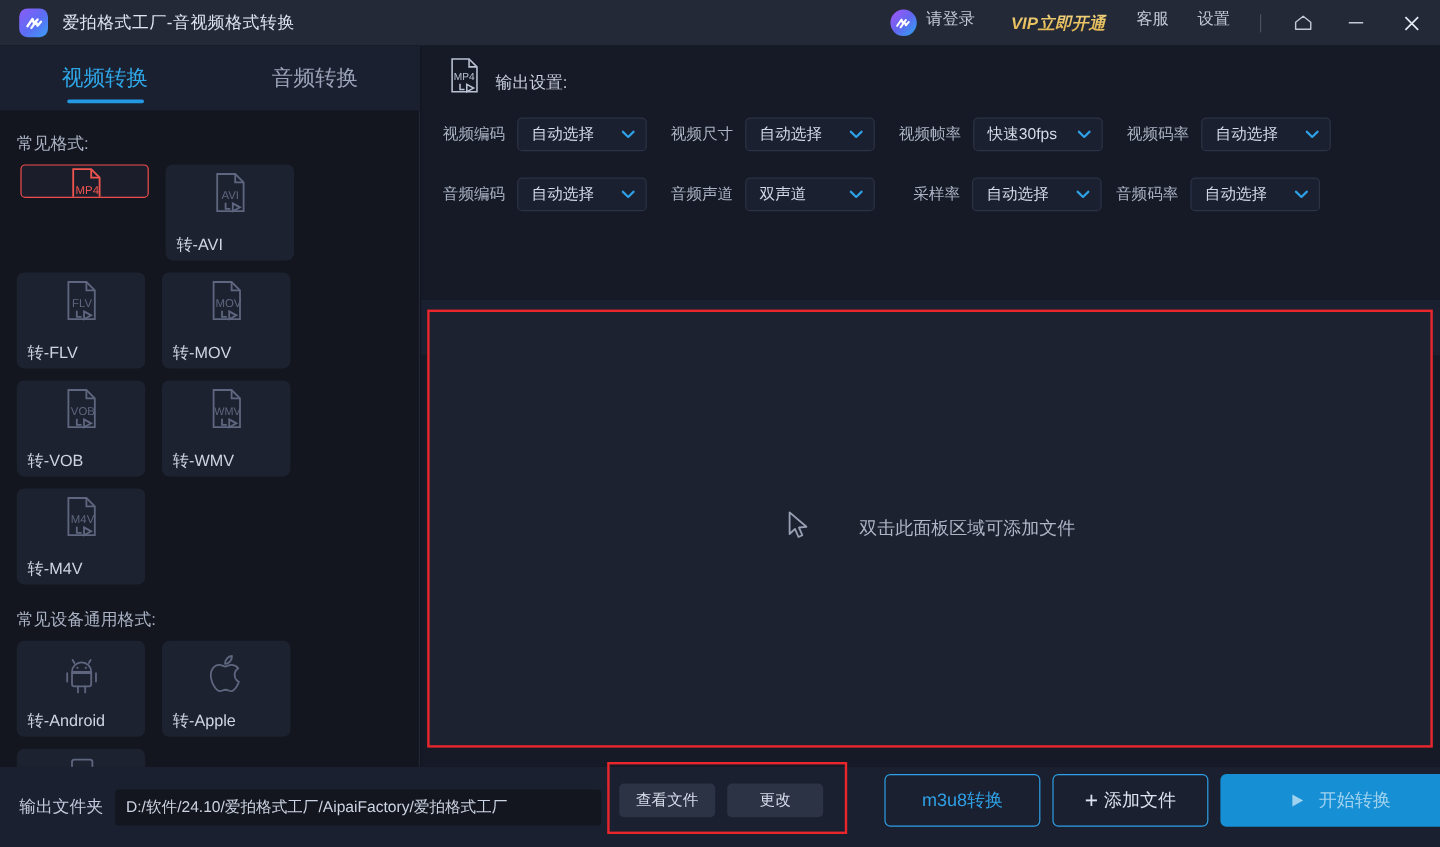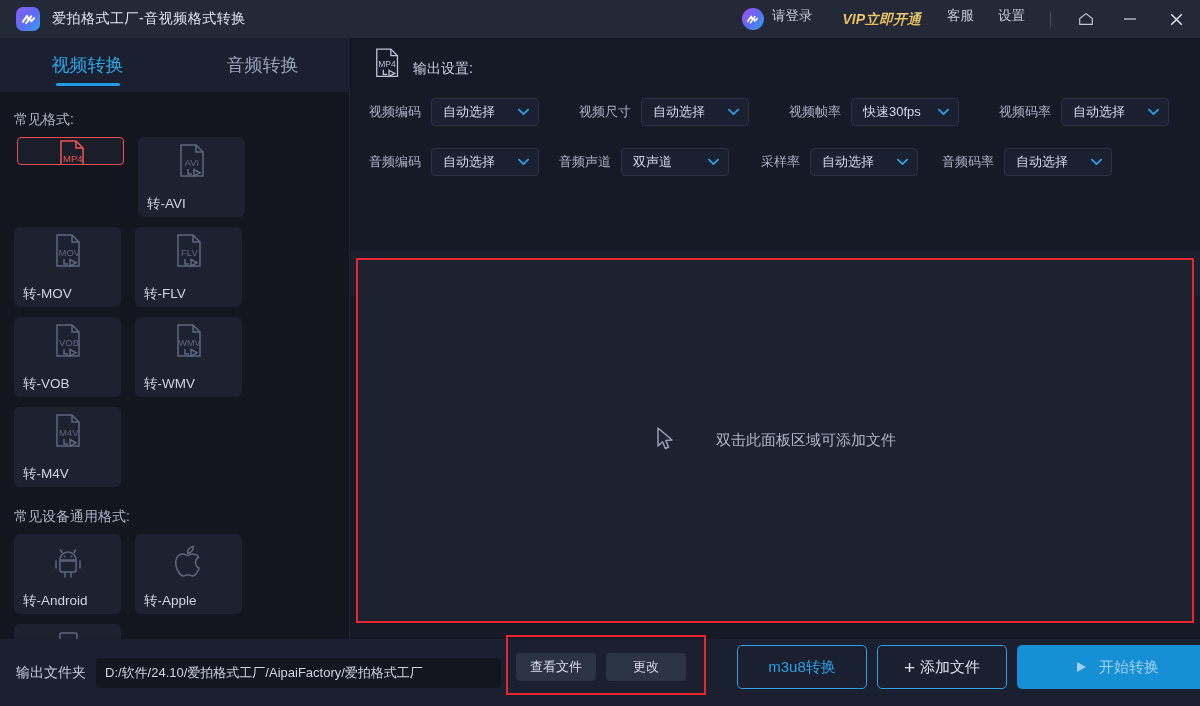--- a/index.html
+++ b/index.html
@@ -87,21 +87,21 @@
   .card.sel .ic svg { stroke:#f0564e; }
 
   
   .right { position:absolute; left:351px; top:38px; width:849px; height:601px; background:#161a26; }
 
   .outhdr { display:flex; align-items:center; padding:14px 0 0 12px; height:48px; }
   .outhdr .mp4ic { margin-left:10px; }
   .outhdr .txt { font-size:14px; color:#c8cedd; margin-left:8px; }
 
   .setrow { display:flex; align-items:center; height:40px; padding-left:18px; }
-  .setrow.r1 { margin-top:6px;gap:20px; }
+  .setrow.r1 { margin-top:6px; }
   .setrow.r2 { margin-top:10px; }
   .fld { display:flex; align-items:center; }
   .fld .lab { font-size:13px; color:#aab2c4; white-space:nowrap; }
   .sel {
     margin-left:10px; height:28px; background:#1b2030; border:1px solid #2c3346;
     border-radius:4px; display:flex; align-items:center; justify-content:space-between;
     padding:0 9px 0 11px; cursor:pointer;
   }
   .sel .v { font-size:13px; color:#d3d9e7; white-space:nowrap; }
   .sel .cv { margin-left:14px; display:flex; align-items:center; }
@@ -238,39 +238,39 @@
           </svg>
         </div>
         <div class="lbl">转-AVI</div>
       </div>
 
       <div class="card">
         <div class="ic">
           <svg width="40" height="44" viewBox="0 0 40 44" fill="none" stroke="#5e677f" stroke-width="1.5">
             <path d="M9 3 H24 L31 10 V34 H9 Z"></path>
               <path d="M24 3 V10 H31"></path>
+            <text x="12" y="24" font-size="9.5" fill="#5e677f" stroke="none" font-family="Liberation Sans, sans-serif">FLV</text>
+            <path d="M16 27 V32 H20"></path>
+              <path d="M22 27.5 L28 30.8 L22 34 Z"></path>
+          </svg>
+        </div>
+        <div class="lbl">转-FLV</div>
+      </div>
+
+      <div class="card">
+        <div class="ic">
+          <svg width="40" height="44" viewBox="0 0 40 44" fill="none" stroke="#5e677f" stroke-width="1.5">
+            <path d="M9 3 H24 L31 10 V34 H9 Z"></path>
+              <path d="M24 3 V10 H31"></path>
             <text x="10.5" y="24" font-size="9.5" fill="#5e677f" stroke="none" font-family="Liberation Sans, sans-serif">MOV</text>
             <path d="M16 27 V32 H20"></path>
               <path d="M22 27.5 L28 30.8 L22 34 Z"></path>
           </svg>
         </div>
         <div class="lbl">转-MOV</div>
-      </div>
-
-      <div class="card">
-        <div class="ic">
-          <svg width="40" height="44" viewBox="0 0 40 44" fill="none" stroke="#5e677f" stroke-width="1.5">
-            <path d="M9 3 H24 L31 10 V34 H9 Z"></path>
-              <path d="M24 3 V10 H31"></path>
-            <text x="12" y="24" font-size="9.5" fill="#5e677f" stroke="none" font-family="Liberation Sans, sans-serif">FLV</text>
-            <path d="M16 27 V32 H20"></path>
-              <path d="M22 27.5 L28 30.8 L22 34 Z"></path>
-          </svg>
-        </div>
-        <div class="lbl">转-FLV</div>
       </div>
 
       <div class="card">
         <div class="ic">
           <svg width="40" height="44" viewBox="0 0 40 44" fill="none" stroke="#5e677f" stroke-width="1.5">
             <path d="M9 3 H24 L31 10 V34 H9 Z"></path>
               <path d="M24 3 V10 H31"></path>
             <text x="11" y="24" font-size="9.5" fill="#5e677f" stroke="none" font-family="Liberation Sans, sans-serif">VOB</text>
             <path d="M16 27 V32 H20"></path>
               <path d="M22 27.5 L28 30.8 L22 34 Z"></path>
@@ -435,21 +435,21 @@
         <span class="lab">采样率</span>
         <div class="sel" style="width:108px">
           <span class="v">自动选择</span>
           <span class="cv">
               <svg width="11" height="8" viewBox="0 0 12 8">
                 <path d="M1 1.5 L6 6.3 L11 1.5" stroke="#2ea0e5" stroke-width="2" fill="none" stroke-linecap="round" stroke-linejoin="round"></path>
               </svg>
             </span>
         </div>
       </div>
-      <div class="fld" style="margin-left:24px">
+      <div class="fld" style="margin-left:12px">
         <span class="lab">音频码率</span>
         <div class="sel" style="width:108px">
           <span class="v">自动选择</span>
           <span class="cv">
               <svg width="11" height="8" viewBox="0 0 12 8">
                 <path d="M1 1.5 L6 6.3 L11 1.5" stroke="#2ea0e5" stroke-width="2" fill="none" stroke-linecap="round" stroke-linejoin="round"></path>
               </svg>
             </span>
         </div>
       </div>

